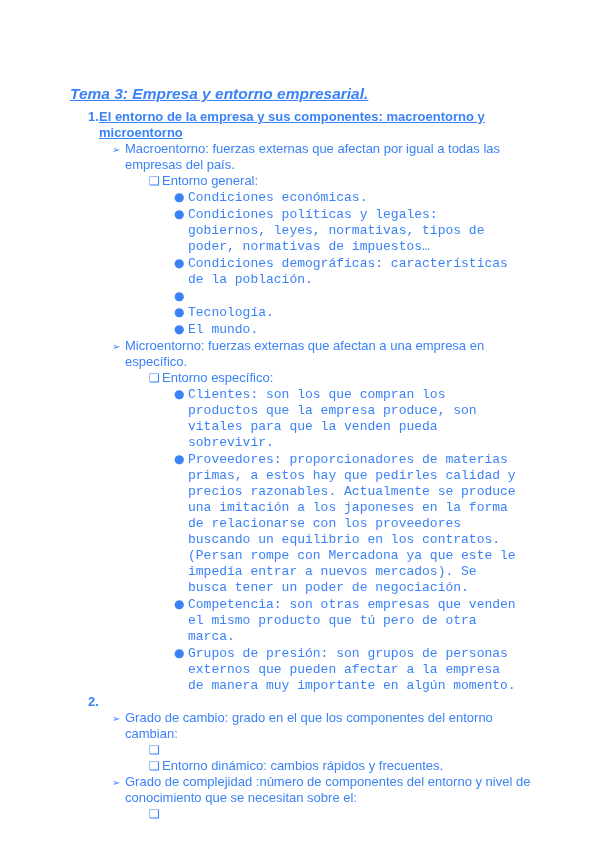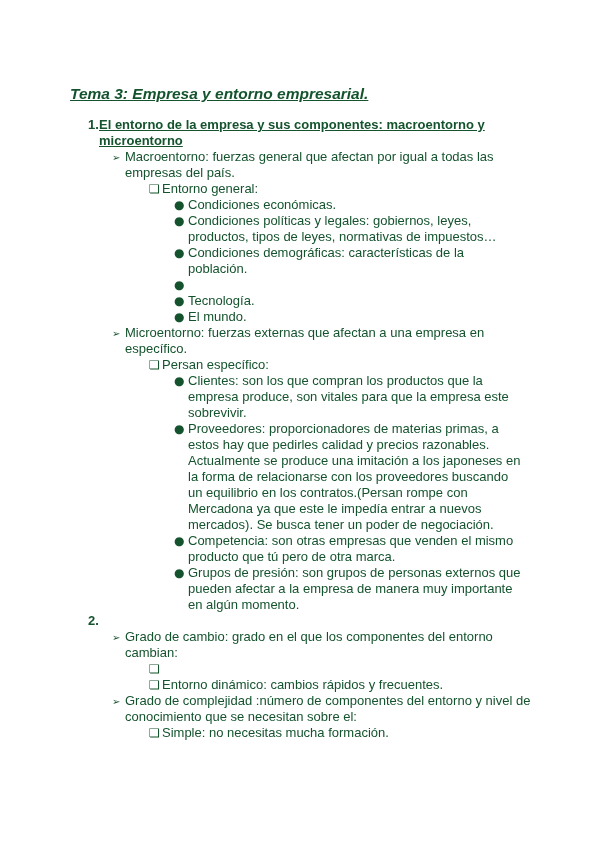--- a/index.html
+++ b/index.html
@@ -3,21 +3,21 @@
 <meta charset="utf-8">
 <style>
   html,body{margin:0;padding:0;background:#fff;}
   .page{
     position:relative;
     width:600px;height:848px;
     background:#ffffff;
     box-sizing:border-box;
     padding:84px 0 0 70px;
     font-family:"Liberation Sans",sans-serif;
-    color:#14532d;
+    color:#3b82f6;
     overflow:hidden;
   }
   .title{
     margin:0 0 6px 0;
     font-size:15.5px;
     line-height:19px;
     font-weight:700;
     font-style:italic;
     text-decoration:underline;
   }
@@ -30,57 +30,56 @@
   .num{
     flex:none;
     margin-left:18px;
     width:11px;
     font-weight:700;
   }
   .htext{
     width:435px;
     font-weight:700;
     text-decoration:underline;
-    margin-top:8px;
   }
   .m{flex:none;font-family:"DejaVu Sans",sans-serif;}
   .l2 .m{margin-left:42px;width:13px;font-size:10px;}
   .l3 .m{margin-left:79px;width:13px;font-size:12px;}
   .l4 .m{margin-left:104px;width:14px;font-size:12px;}
   .t2{width:412px;}
   .t3{width:360px;}
-  .t4{width:334px;}
+  .t4{width:334px;font-family:Liberation Mono, monospace;}
 </style>
 </head>
 <body>
 
 <div class="page">
 
   <h1 class="title">Tema 3: Empresa y entorno empresarial.</h1>
 
   <div class="row l1">
     <span class="num">1.</span>
     <span class="htext">El entorno de la empresa y sus componentes: macroentorno y microentorno</span>
   </div>
 
   <div class="row l2">
     <span class="m">➢</span>
-    <span class="t2">Macroentorno: fuerzas general que afectan por igual a todas las empresas del país.</span>
+    <span class="t2">Macroentorno: fuerzas externas que afectan por igual a todas las empresas del país.</span>
   </div>
   <div class="row l3">
     <span class="m">❏</span>
     <span class="t3">Entorno general:</span>
   </div>
   <div class="row l4">
     <span class="m">●</span>
     <span class="t4">Condiciones económicas.</span>
   </div>
   <div class="row l4">
     <span class="m">●</span>
-    <span class="t4">Condiciones políticas y legales: gobiernos, leyes, productos, tipos de leyes, normativas de impuestos…</span>
+    <span class="t4">Condiciones políticas y legales: gobiernos, leyes, normativas, tipos de poder, normativas de impuestos…</span>
   </div>
   <div class="row l4">
     <span class="m">●</span>
     <span class="t4">Condiciones demográficas: características de la población.</span>
   </div>
   <div class="row l4">
     <span class="m">●</span>
   </div>
   <div class="row l4">
     <span class="m">●</span>
@@ -90,25 +89,25 @@
     <span class="m">●</span>
     <span class="t4">El mundo.</span>
   </div>
 
   <div class="row l2">
     <span class="m">➢</span>
     <span class="t2">Microentorno: fuerzas externas que afectan a una empresa en específico.</span>
   </div>
   <div class="row l3">
     <span class="m">❏</span>
-    <span class="t3">Persan específico:</span>
+    <span class="t3">Entorno específico:</span>
   </div>
   <div class="row l4">
     <span class="m">●</span>
-    <span class="t4">Clientes: son los que compran los productos que la empresa produce, son vitales para que la empresa este sobrevivir.</span>
+    <span class="t4">Clientes: son los que compran los productos que la empresa produce, son vitales para que la venden pueda sobrevivir.</span>
   </div>
   <div class="row l4">
     <span class="m">●</span>
     <span class="t4">Proveedores: proporcionadores de materias primas, a estos hay que pedirles calidad y precios razonables. Actualmente se produce una imitación a los japoneses en la forma de relacionarse con los proveedores buscando un equilibrio en los contratos.(Persan rompe con Mercadona ya que este le impedía entrar a nuevos mercados). Se busca tener un poder de negociación.</span>
   </div>
   <div class="row l4">
     <span class="m">●</span>
     <span class="t4">Competencia: son otras empresas que venden el mismo producto que tú pero de otra marca.</span>
   </div>
   <div class="row l4">
@@ -131,16 +130,15 @@
     <span class="m">❏</span>
     <span class="t3">Entorno dinámico: cambios rápidos y frecuentes.</span>
   </div>
 
   <div class="row l2">
     <span class="m">➢</span>
     <span class="t2">Grado de complejidad :número de componentes del entorno y nivel de conocimiento que se necesitan sobre el:</span>
   </div>
   <div class="row l3">
     <span class="m">❏</span>
-    <span class="t3">Simple: no necesitas mucha formación.</span>
   </div>
 
 </div>
 
 </body></html>

